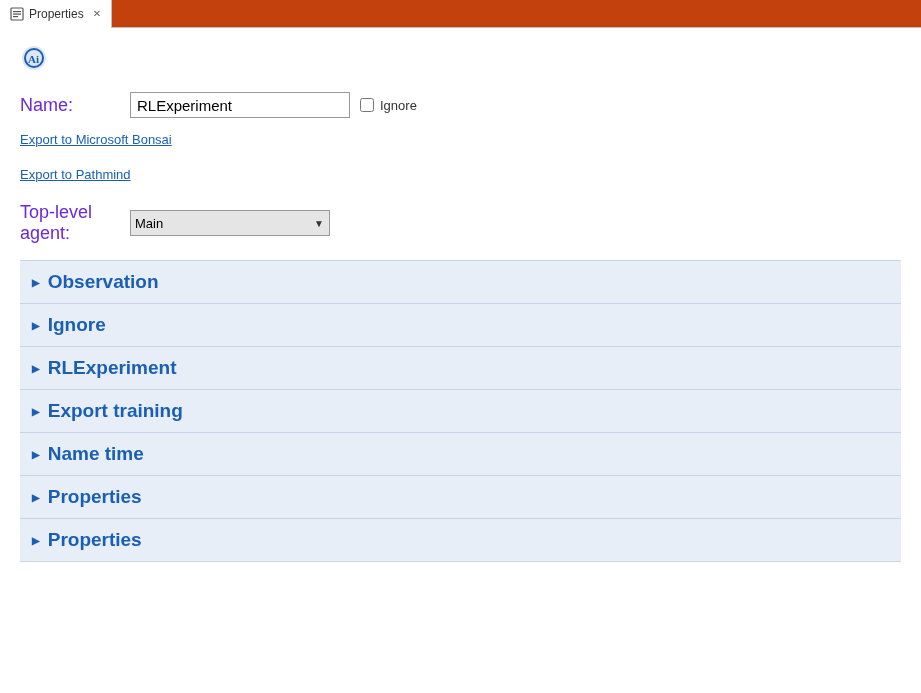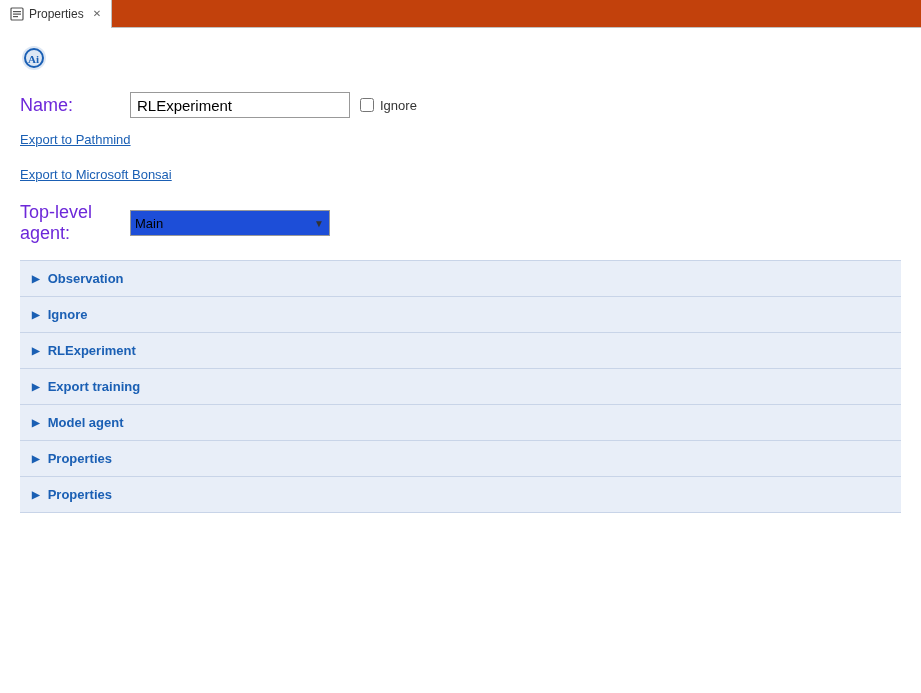--- a/index.html
+++ b/index.html
@@ -146,21 +146,21 @@
       margin-left: 0;
     }
 
     .form-select {
       width: 200px;
       height: 26px;
       border: 1px solid #999;
       padding: 2px 4px;
       font-size: 13px;
       font-family: 'Segoe UI', Arial, sans-serif;
-      background: #1d4ed8;
+      background: #e5e5e5;
       appearance: none;
       -webkit-appearance: none;
       padding-right: 24px;
       position: relative;
       cursor: pointer;
     }
 
     .select-wrapper {
       position: relative;
       display: inline-block;
@@ -190,21 +190,21 @@
       user-select: none;
     }
 
     .collapse-arrow {
       font-size: 10px;
       color: #1a5fb4;
       font-weight: bold;
     }
 
     .collapsible-title {
-      font-size: 13px;
+      font-size: 19px;
       font-weight: bold;
       color: #1a5fb4;
     }
 
     .sections-container {
       border-top: 1px solid #c8d4e8;
     }
   </style>
 </head>
 <body>
@@ -243,25 +243,25 @@
       <div class="form-row">
         <span class="form-label">Name:</span>
         <input class="form-input" type="text" value="RLExperiment" style="">
         <div class="checkbox-container">
           <input type="checkbox" class="checkbox-input" style="">
           <span class="checkbox-label">Ignore</span>
         </div>
       </div>
 
       <div class="link-row">
+        <a class="link">Export to Microsoft Bonsai</a>
+      </div>
+
+      <div class="link-row">
         <a class="link">Export to Pathmind</a>
-      </div>
-
-      <div class="link-row">
-        <a class="link">Export to Microsoft Bonsai</a>
       </div>
 
       <div class="form-row">
         <span class="form-label">Top-level agent:</span>
         <div class="select-wrapper">
           <select class="form-select">
             <option>Main</option>
             <option>Agent1</option>
             <option>Agent2</option>
           </select>
@@ -295,21 +295,21 @@
       <div class="collapsible-section">
         <div class="collapsible-header">
           <span class="collapse-arrow">▶</span>
           <span class="collapsible-title">Export training</span>
         </div>
       </div>
 
       <div class="collapsible-section">
         <div class="collapsible-header">
           <span class="collapse-arrow">▶</span>
-          <span class="collapsible-title">Model agent</span>
+          <span class="collapsible-title">Name time</span>
         </div>
       </div>
 
       <div class="collapsible-section">
         <div class="collapsible-header">
           <span class="collapse-arrow">▶</span>
           <span class="collapsible-title">Properties</span>
         </div>
       </div>
 

